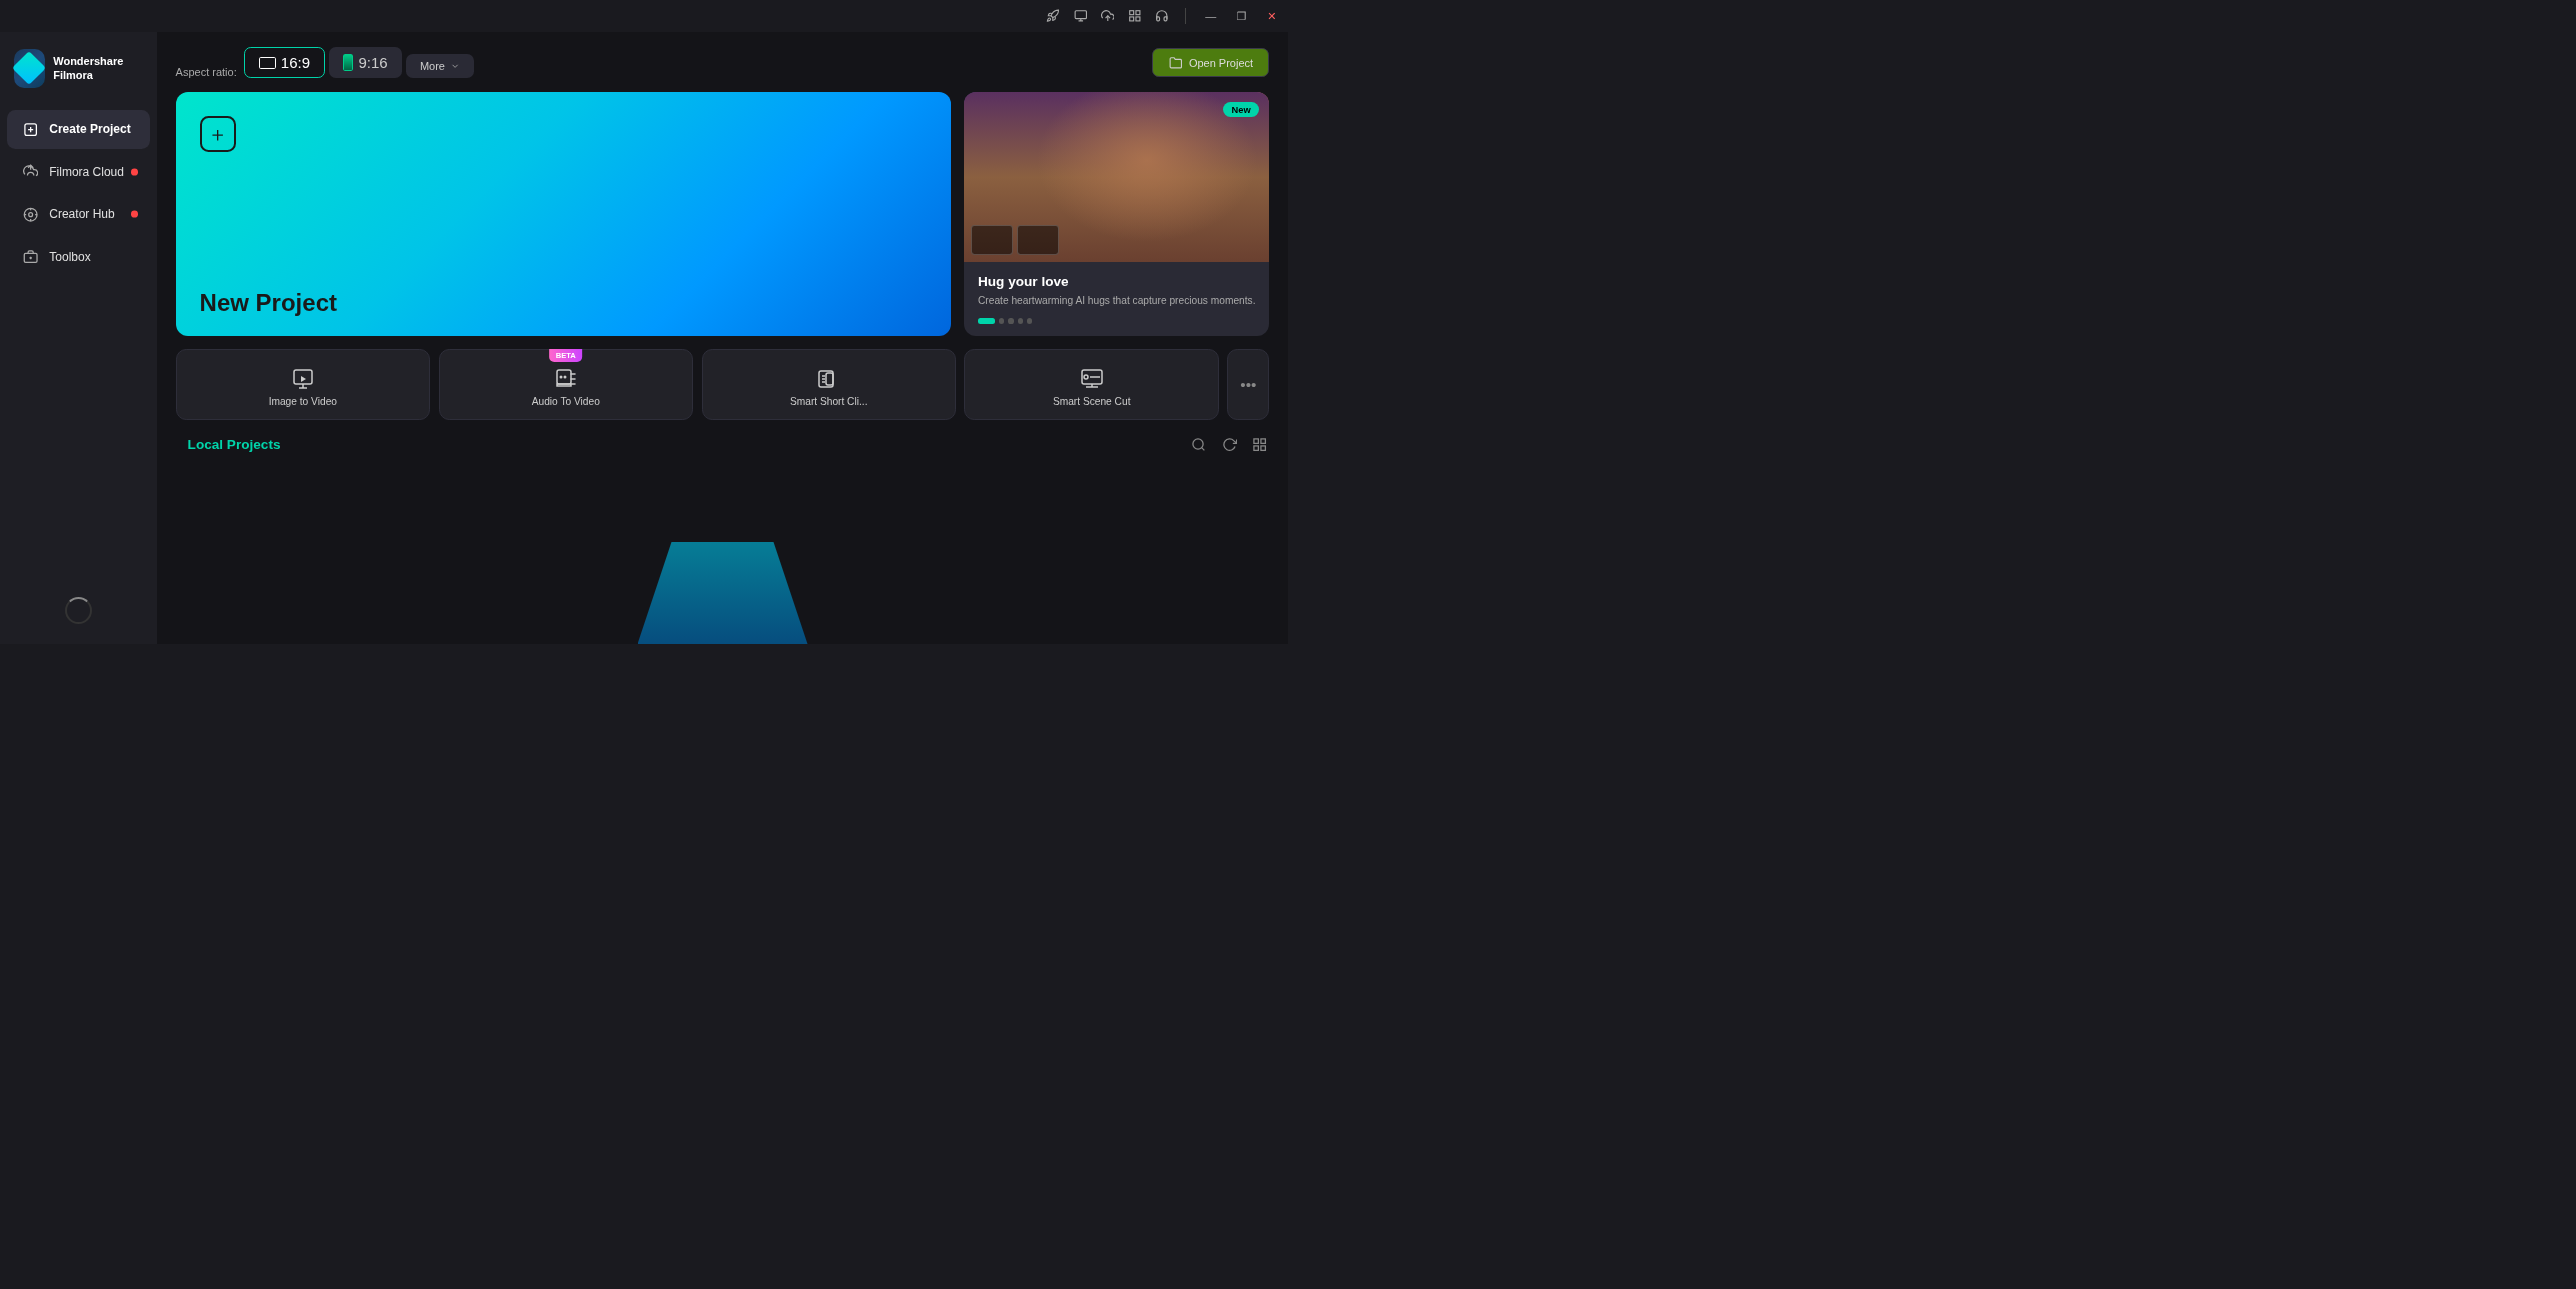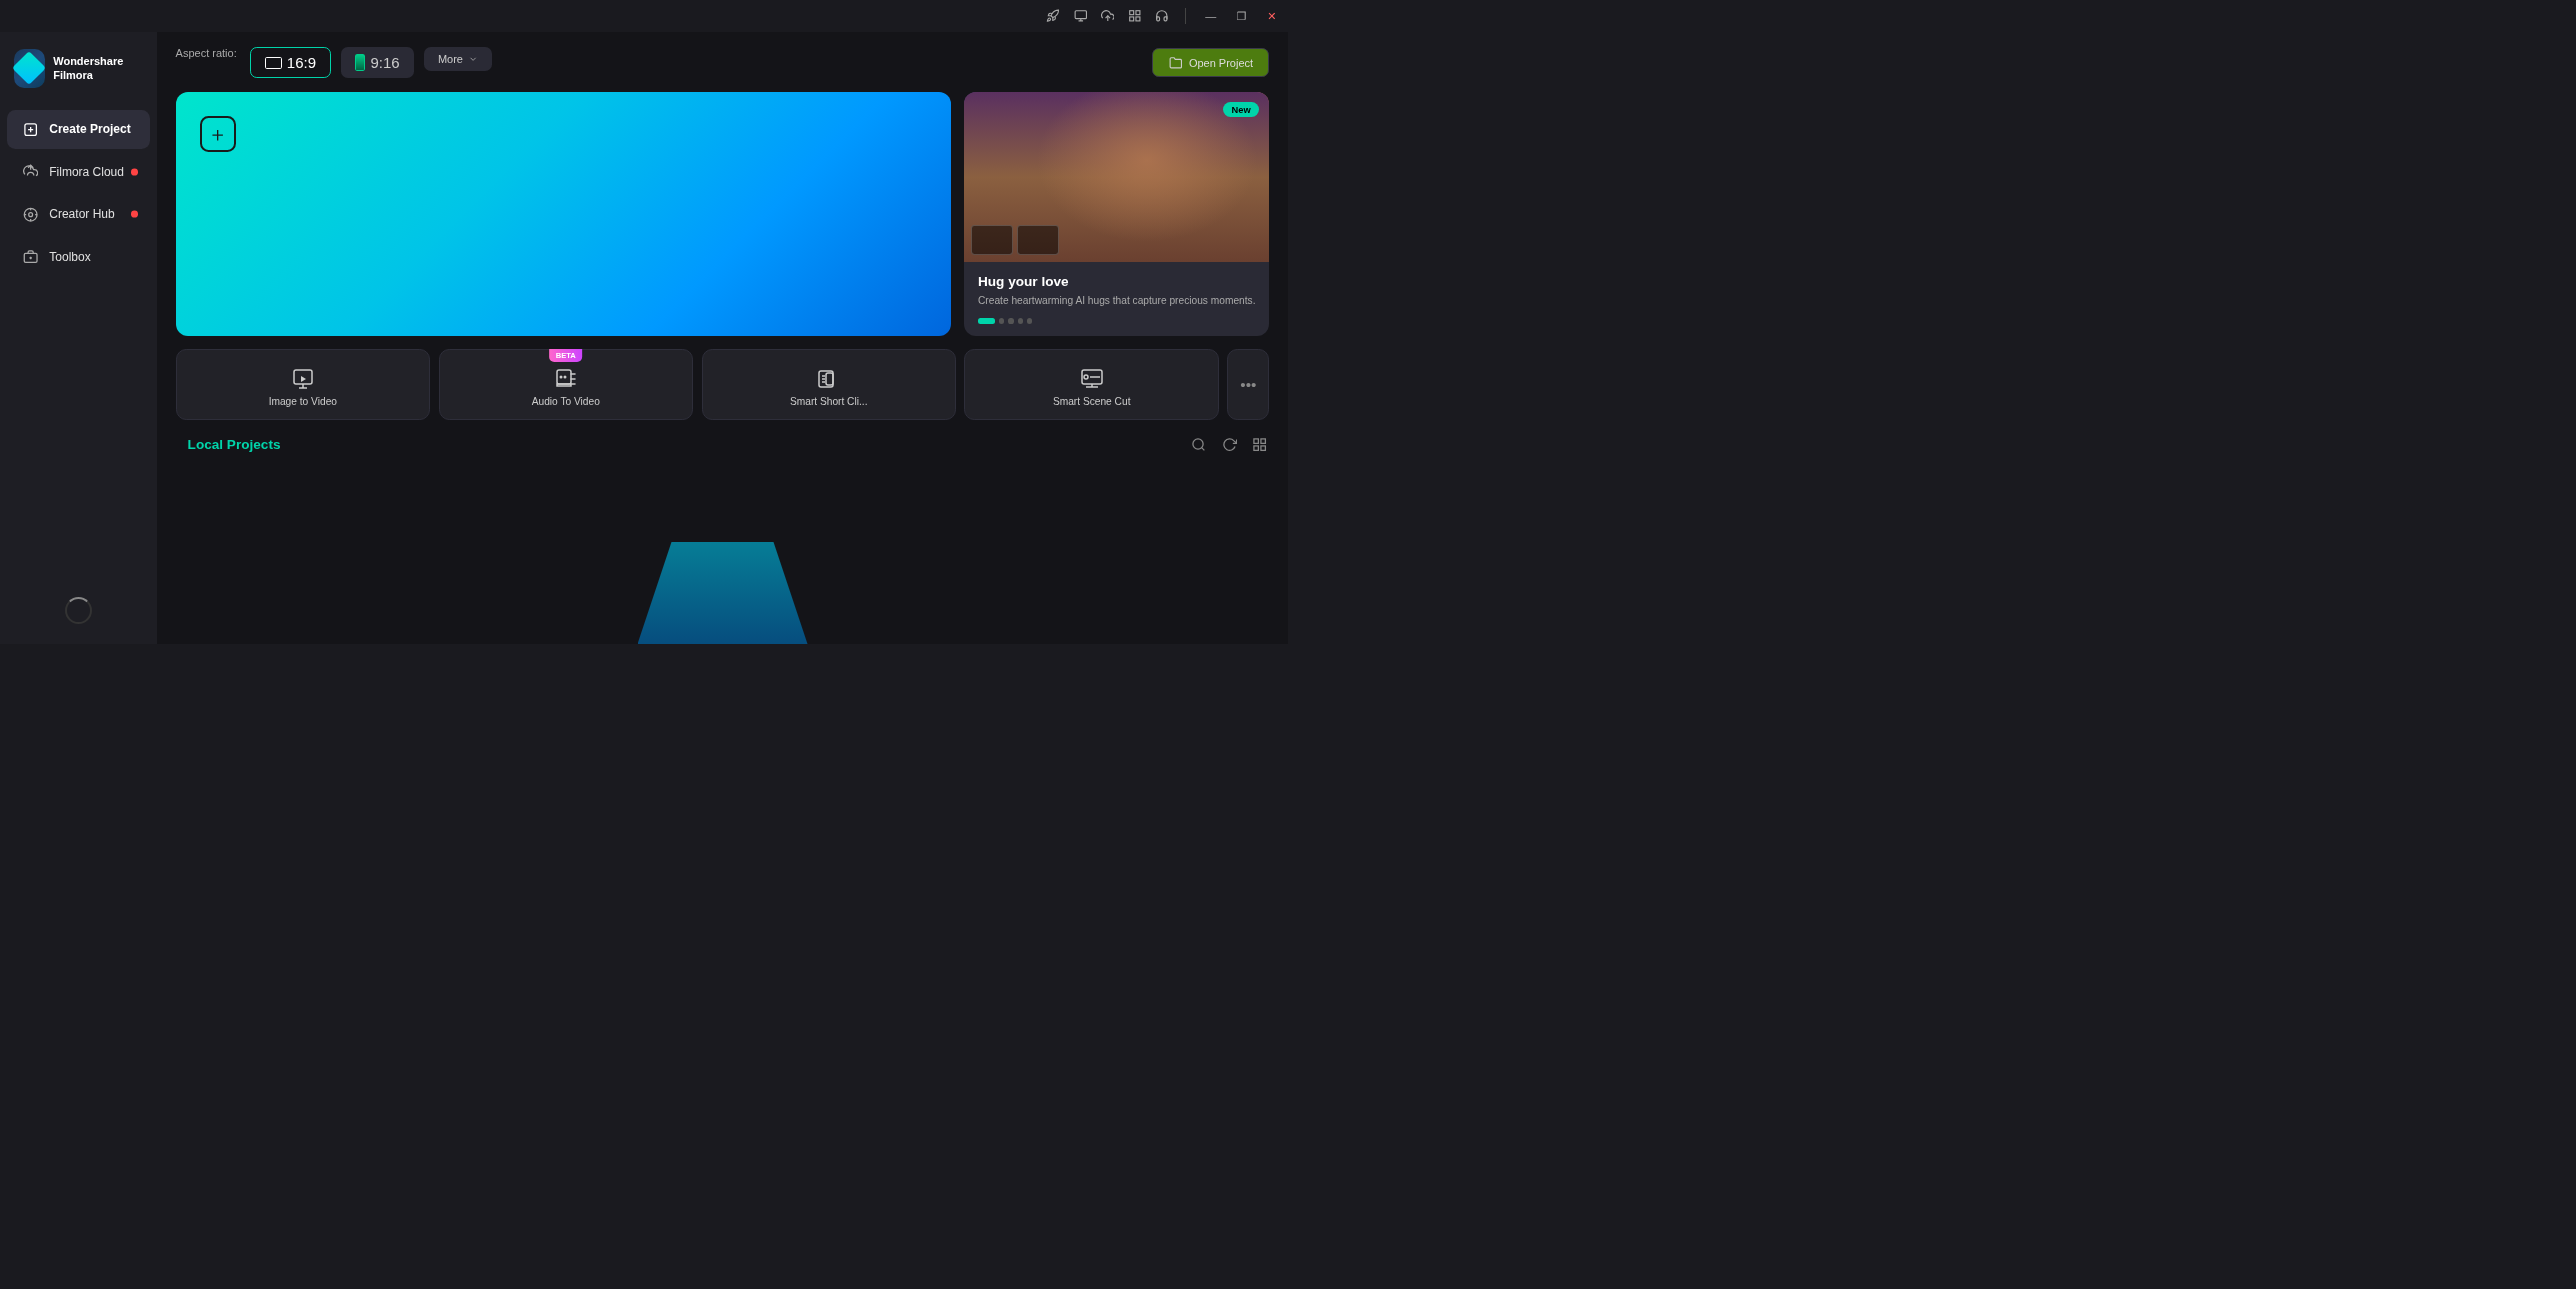--- a/index.html
+++ b/index.html
@@ -161,22 +161,22 @@
     
     .top-controls {
       display: flex;
       align-items: center;
       justify-content: space-between;
       margin-bottom: 13.6px;
       flex-shrink: 0;
     }
     .aspect-ratio-section {
       display: flex;
-      align-items: flex-start;
-      gap: 10px;
+      align-items: flex-end;
+      gap: 4px;
     }
     .aspect-label {
       color: #aaa;
       font-size: 11px;
       margin-right: 3.4px;
     }
     .aspect-btn {
       display: flex;
       align-items: center;
       gap: 5.1px;
@@ -592,20 +592,21 @@
             <path d="M22 19a2 2 0 0 1-2 2H4a2 2 0 0 1-2-2V5a2 2 0 0 1 2-2h5l2 3h9a2 2 0 0 1 2 2z"></path>
           </svg>
         <span>Open Project</span>
       </button>
     </div>
 
     <div class="cards-area">
 
       <div class="new-project-card">
         <div class="new-project-plus">＋</div>
+        <div class="new-project-title">New Project</div>
       </div>
 
       <div class="featured-card">
         <div class="featured-image">
           <div class="featured-image-person"></div>
           <div class="new-badge">New</div>
           <div class="featured-image-overlay">
             <div class="featured-thumb"></div>
             <div class="featured-thumb"></div>
           </div>

